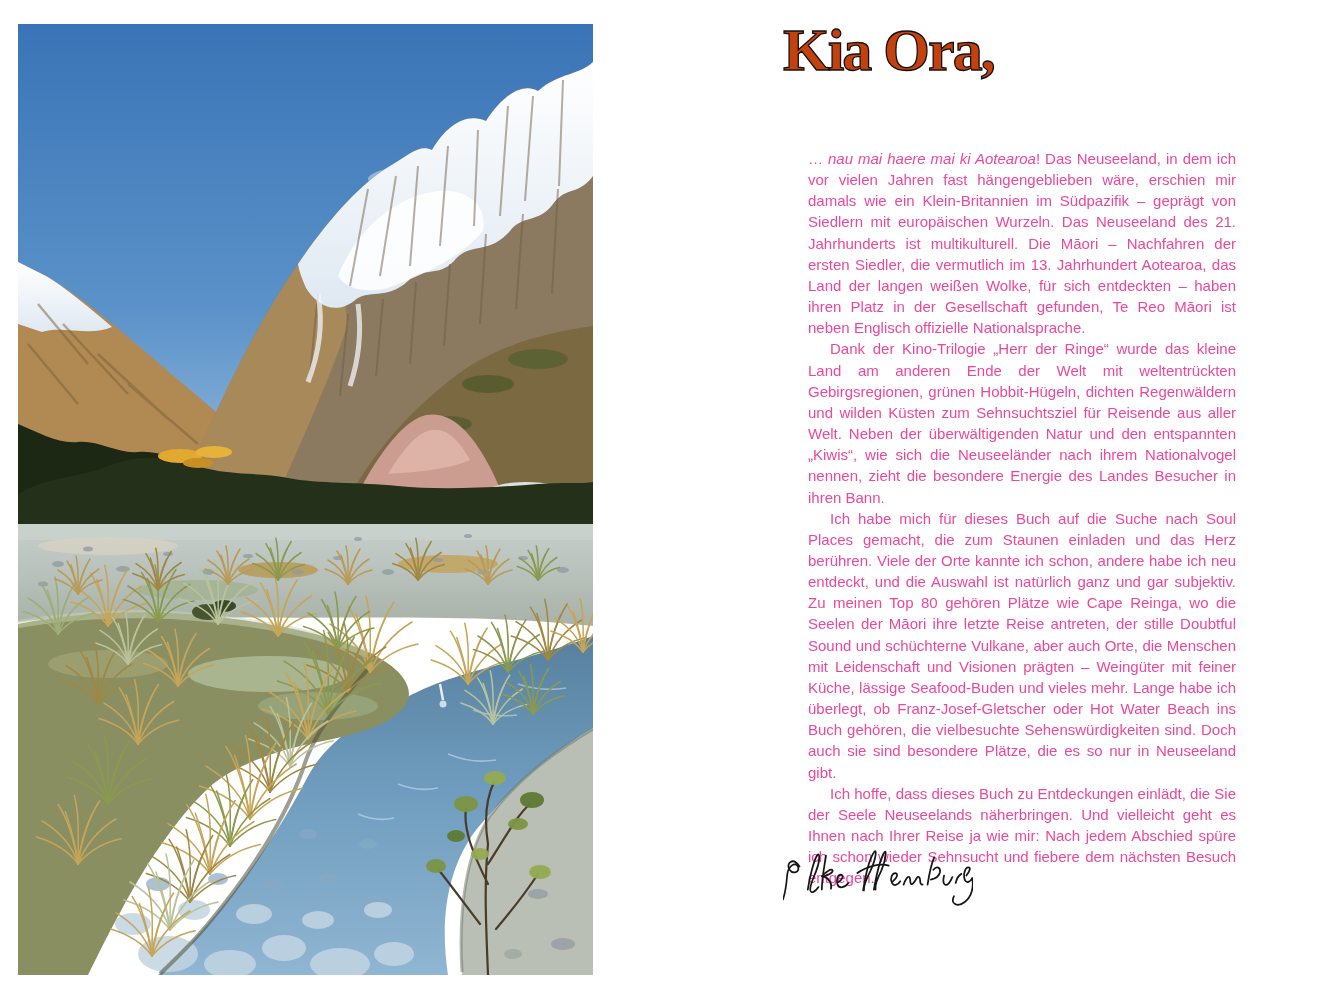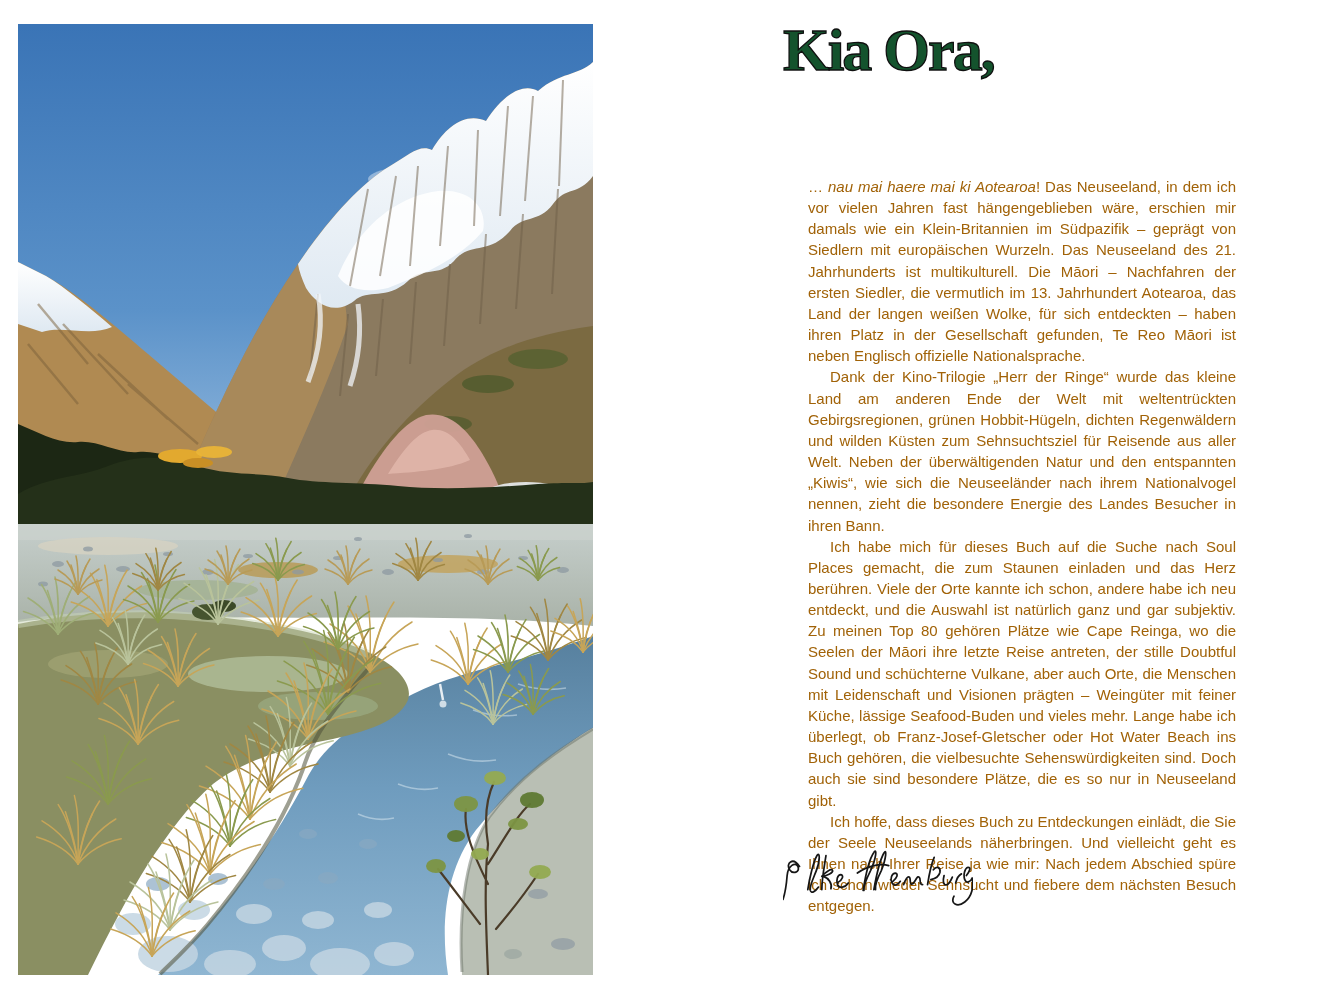--- a/index.html
+++ b/index.html
@@ -2,24 +2,24 @@
 <html><head>
 <meta charset="utf-8">
 <style>
   html,body{margin:0;padding:0;background:#ffffff;}
   .page{position:relative;width:1332px;height:1000px;background:#ffffff;overflow:hidden;
         font-family:"Liberation Sans","DejaVu Sans",sans-serif;}
   figure.photo{position:absolute;left:18px;top:24px;width:575px;height:951px;margin:0;}
   figure.photo svg{display:block;width:100%;height:100%;}
   .right-col{position:absolute;left:783px;top:20px;width:460px;}
   h1.title{font-family:"Liberation Serif","DejaVu Serif",serif;font-weight:bold;
-           font-size:60px;line-height:1;margin:0;color:#14532d;letter-spacing:-2px;
+           font-size:60px;line-height:1;margin:0;color:#c2410c;letter-spacing:-2px;
            -webkit-text-stroke:1.3px #101010;}
-  .body-text{margin:96px 0 0 25px;width:428px;font-size:15px;line-height:21.15px;
-             text-align:justify;color:#a16207;}
+  .body-text{margin:68px 0 0 25px;width:428px;font-size:15px;line-height:21.15px;
+             text-align:justify;color:#ec4899;}
   .body-text p{margin:0;}
   .body-text p.ind{text-indent:22px;}
   .body-text em{font-style:italic;}
   .sig{position:absolute;left:0;top:818px;width:190px;height:80px;}
   .sig svg{display:block;width:190px;height:80px;}
   .sr-only{position:absolute;width:1px;height:1px;overflow:hidden;clip:rect(0 0 0 0);white-space:nowrap;}
 </style>
 </head>
 <body>
 

